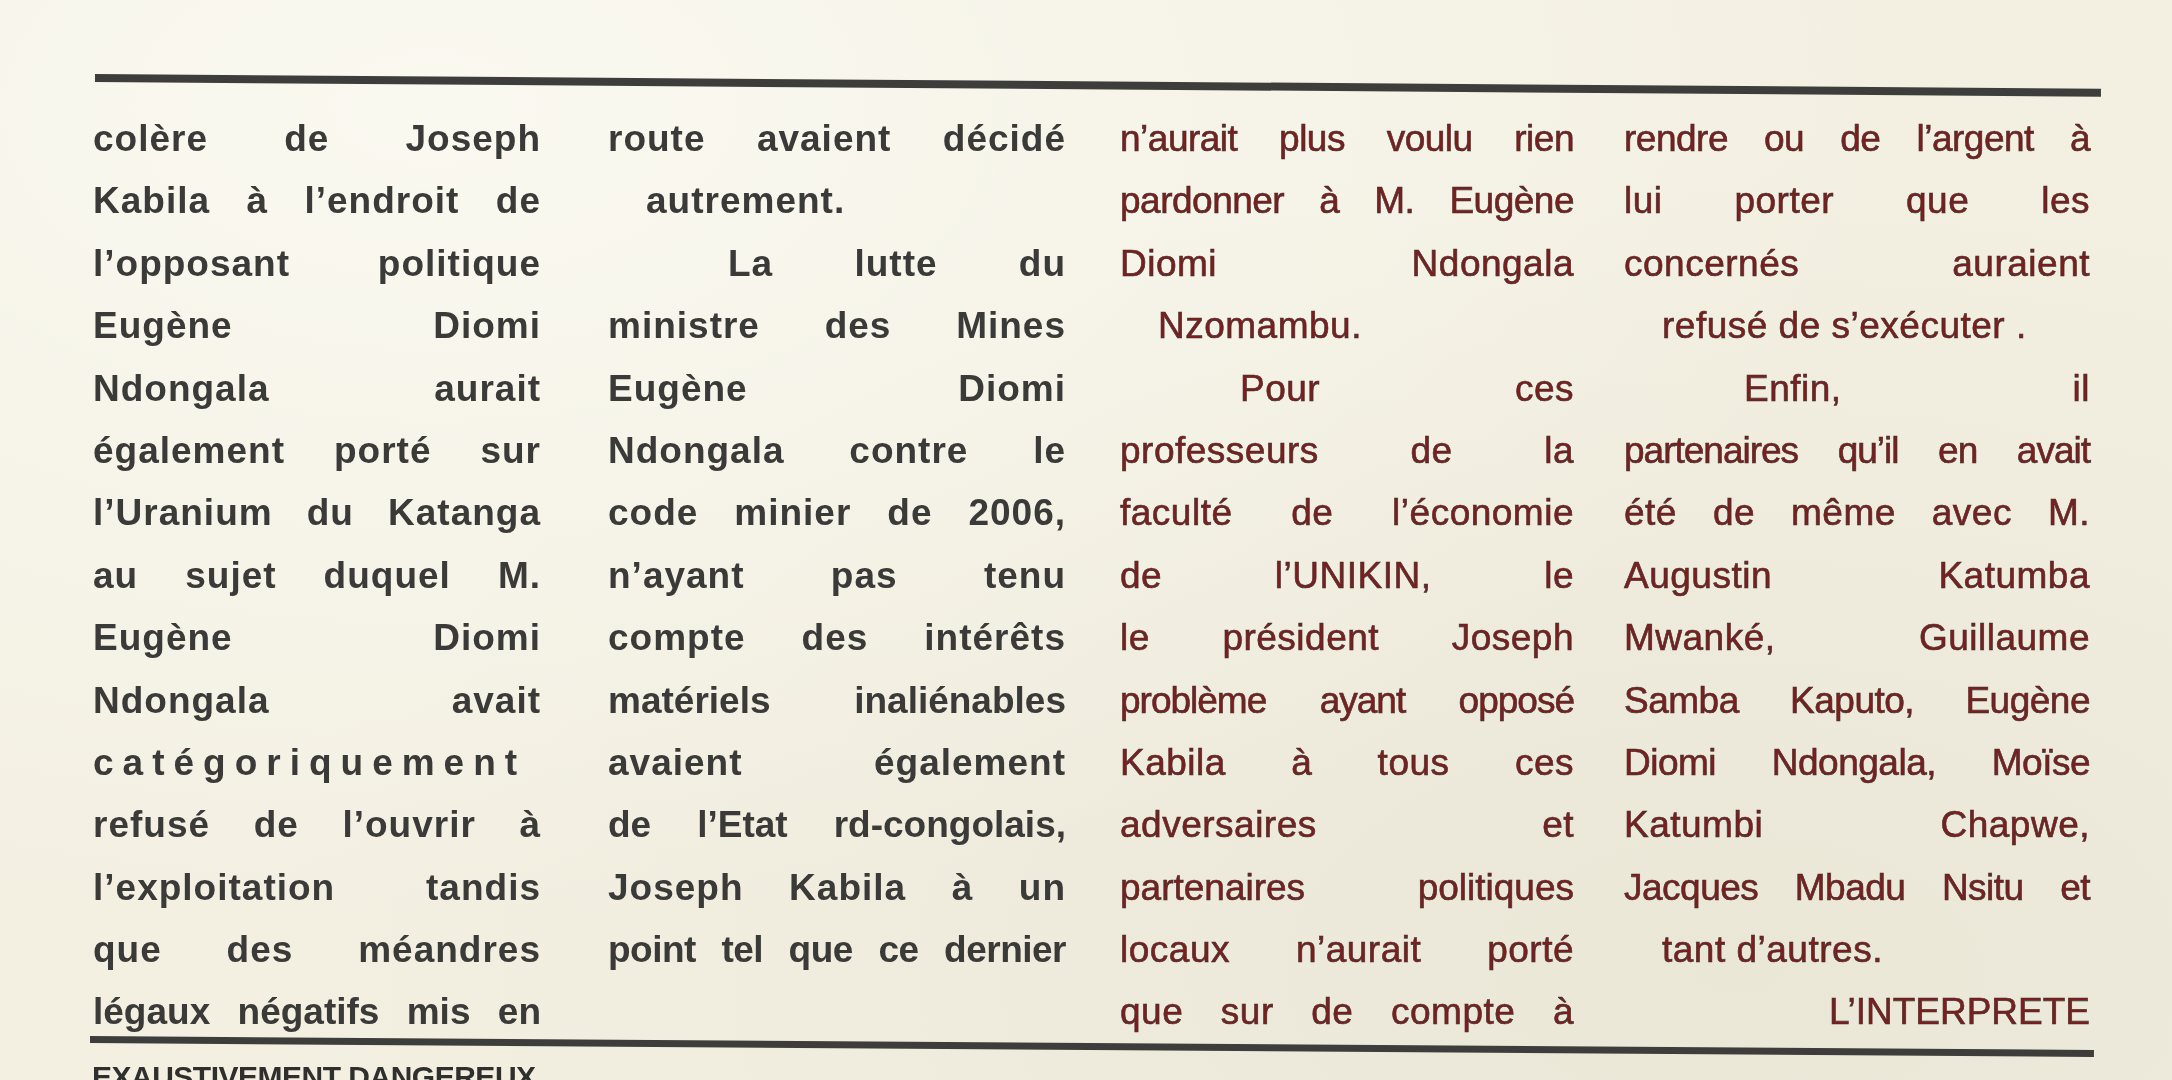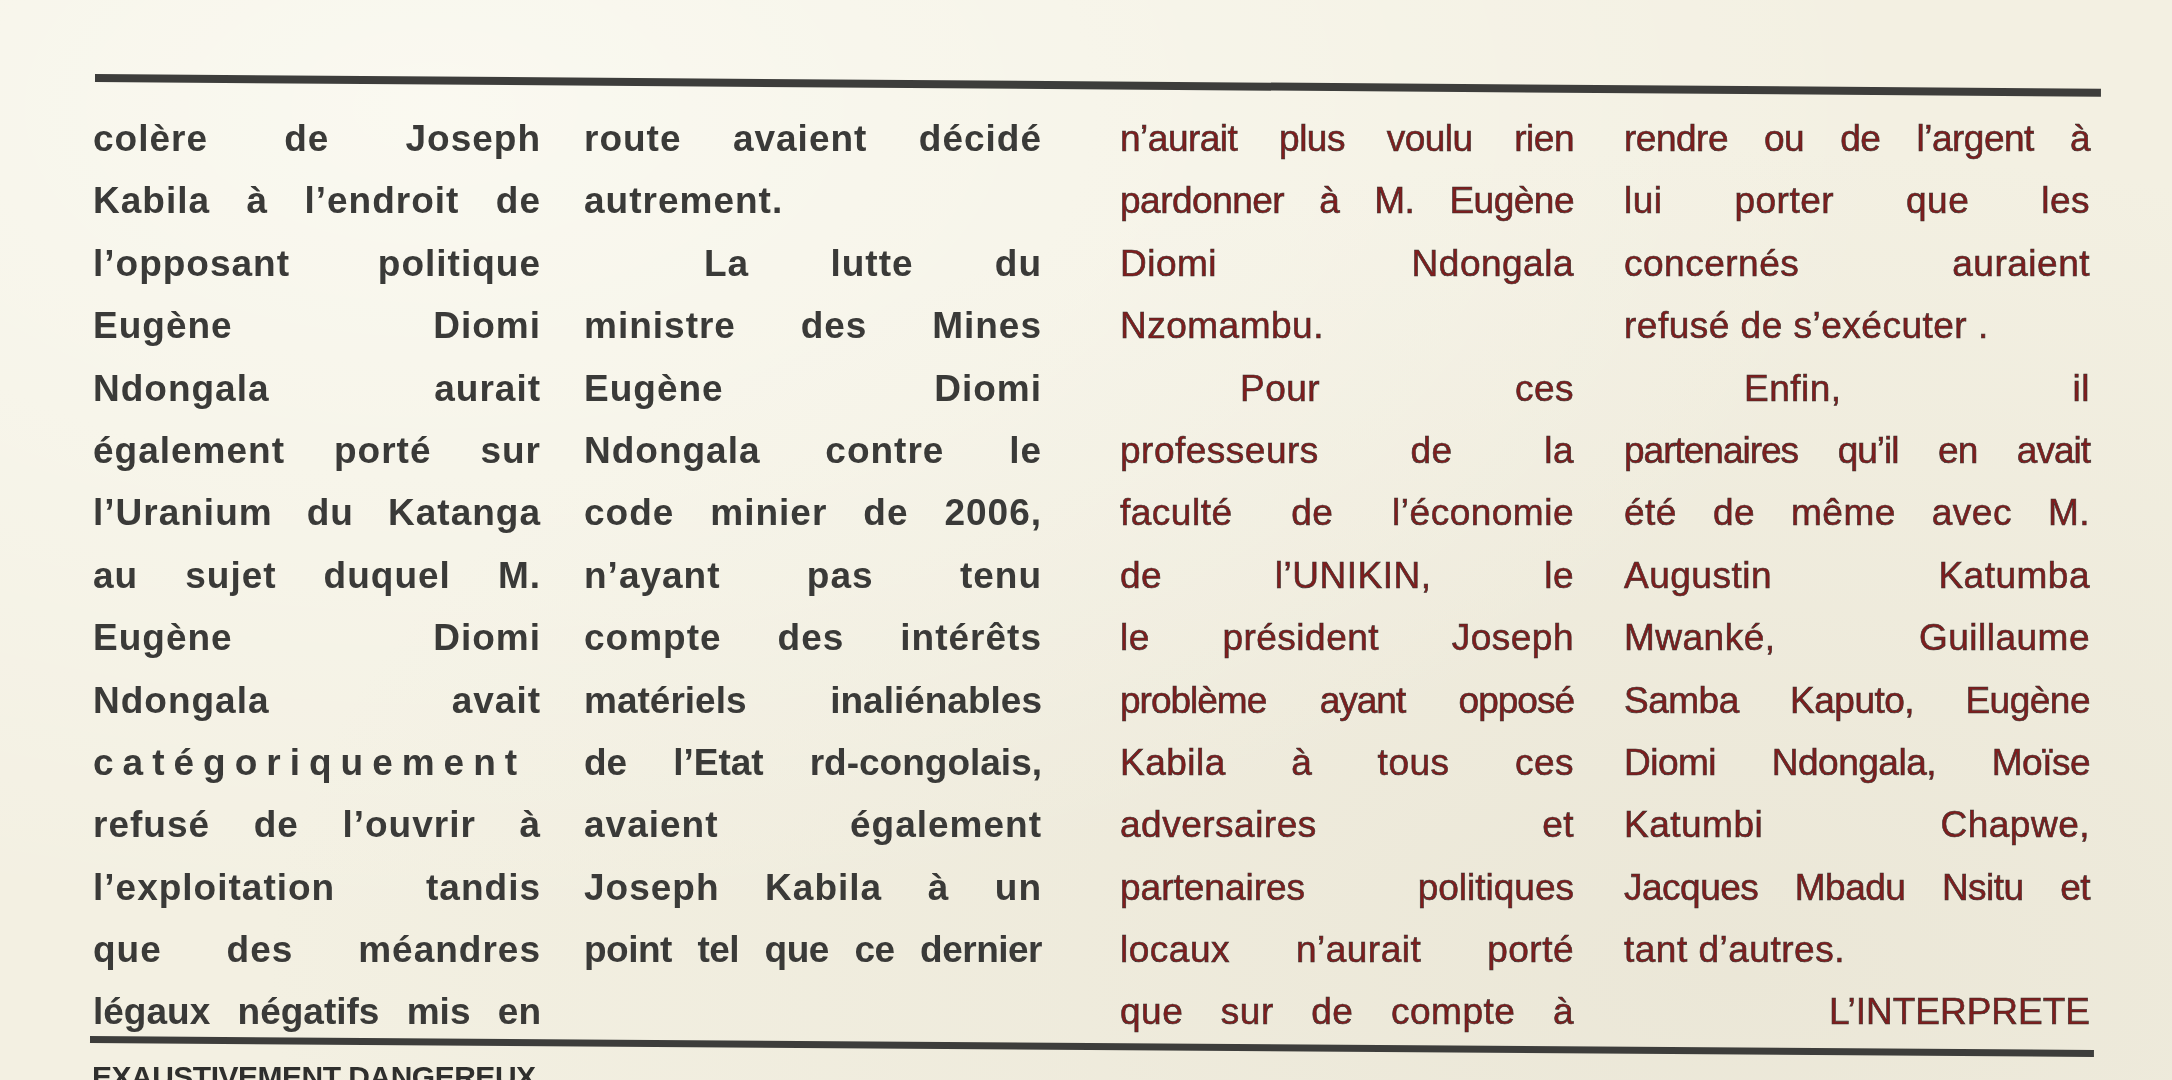--- a/index.html
+++ b/index.html
@@ -19,32 +19,32 @@
   .rule {
     position: absolute; height: 8px; background: #3d3d3b;
     transform-origin: left center;
   }
   .rule.top { left: 95px; top: 74px; width: 2006px; transform: rotate(0.42deg); }
   .rule.bottom { left: 90px; top: 1036px; width: 2004px; transform: rotate(0.4deg); height: 7px; }
   .column {
     position: absolute; top: 108px;
   }
   .col-1 { left: 93px;  width: 448px; }
-  .col-2 { left: 584px; width: 458px; }
+  .col-2 { left: 608px; width: 458px; }
   .col-3 { left: 1120px; width: 454px; }
   .col-4 { left: 1624px; width: 466px; }
   .line {
     height: 62.4px; line-height: 62.4px;
     font-size: 37px; font-weight: bold;
     white-space: nowrap;
     text-align: justify; text-align-last: justify;
     letter-spacing: 1px;
   }
   .col-3 .line, .col-4 .line { font-weight: normal; letter-spacing: 0.5px; color: #7f1d1d; -webkit-text-stroke: 0.6px #333331; }
-  .line.last-left { text-align-last: left; }
+  .line.last-left { text-align-last: left; margin-left: 38px; }
   .line.indent { padding-left: 120px; }
   .line.right { text-align: center; text-align-last: right; letter-spacing: 0; }
   .caption {
     position: absolute; left: 92px; top: 1060px;
     font-size: 30px; font-weight: bold; letter-spacing: -0.5px;
     color: #2f2f2d; white-space: nowrap;
   }
 </style>
 </head>
 <body>
@@ -75,22 +75,22 @@
   <div class="line">route avaient décidé</div>
   <div class="line last-left">autrement.</div>
   <div class="line indent">La lutte du</div>
   <div class="line">ministre des Mines</div>
   <div class="line">Eugène Diomi</div>
   <div class="line">Ndongala contre le</div>
   <div class="line">code minier de 2006,</div>
   <div class="line">n’ayant pas tenu</div>
   <div class="line">compte des intérêts</div>
   <div class="line" style="letter-spacing:0">matériels inaliénables</div>
+  <div class="line">avaient également</div>
   <div class="line" style="letter-spacing:0">de l’Etat rd-congolais,</div>
-  <div class="line">avaient également</div>
   <div class="line">Joseph Kabila à un</div>
   <div class="line" style="letter-spacing:-0.5px">point tel que ce dernier</div>
 </div>
 
 <div class="column col-3">
   <div class="line" style="letter-spacing:-0.5px">n’aurait plus voulu rien</div>
   <div class="line" style="letter-spacing:-0.5px">pardonner à M. Eugène</div>
   <div class="line">Diomi Ndongala</div>
   <div class="line last-left">Nzomambu.</div>
   <div class="line indent">Pour ces</div>

